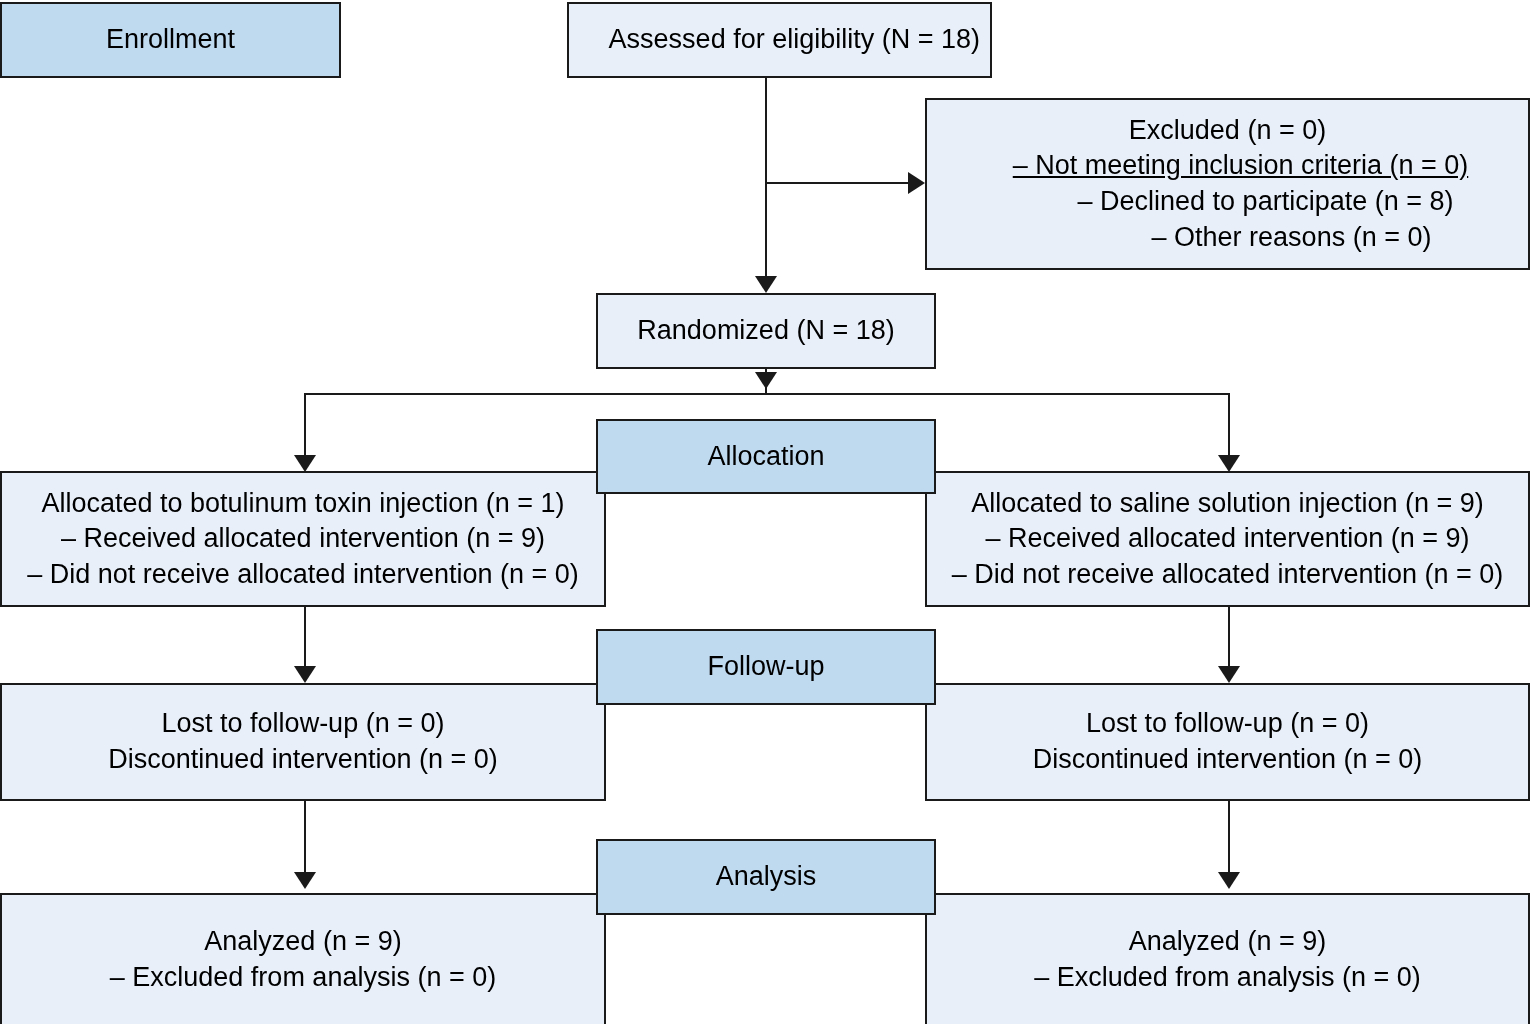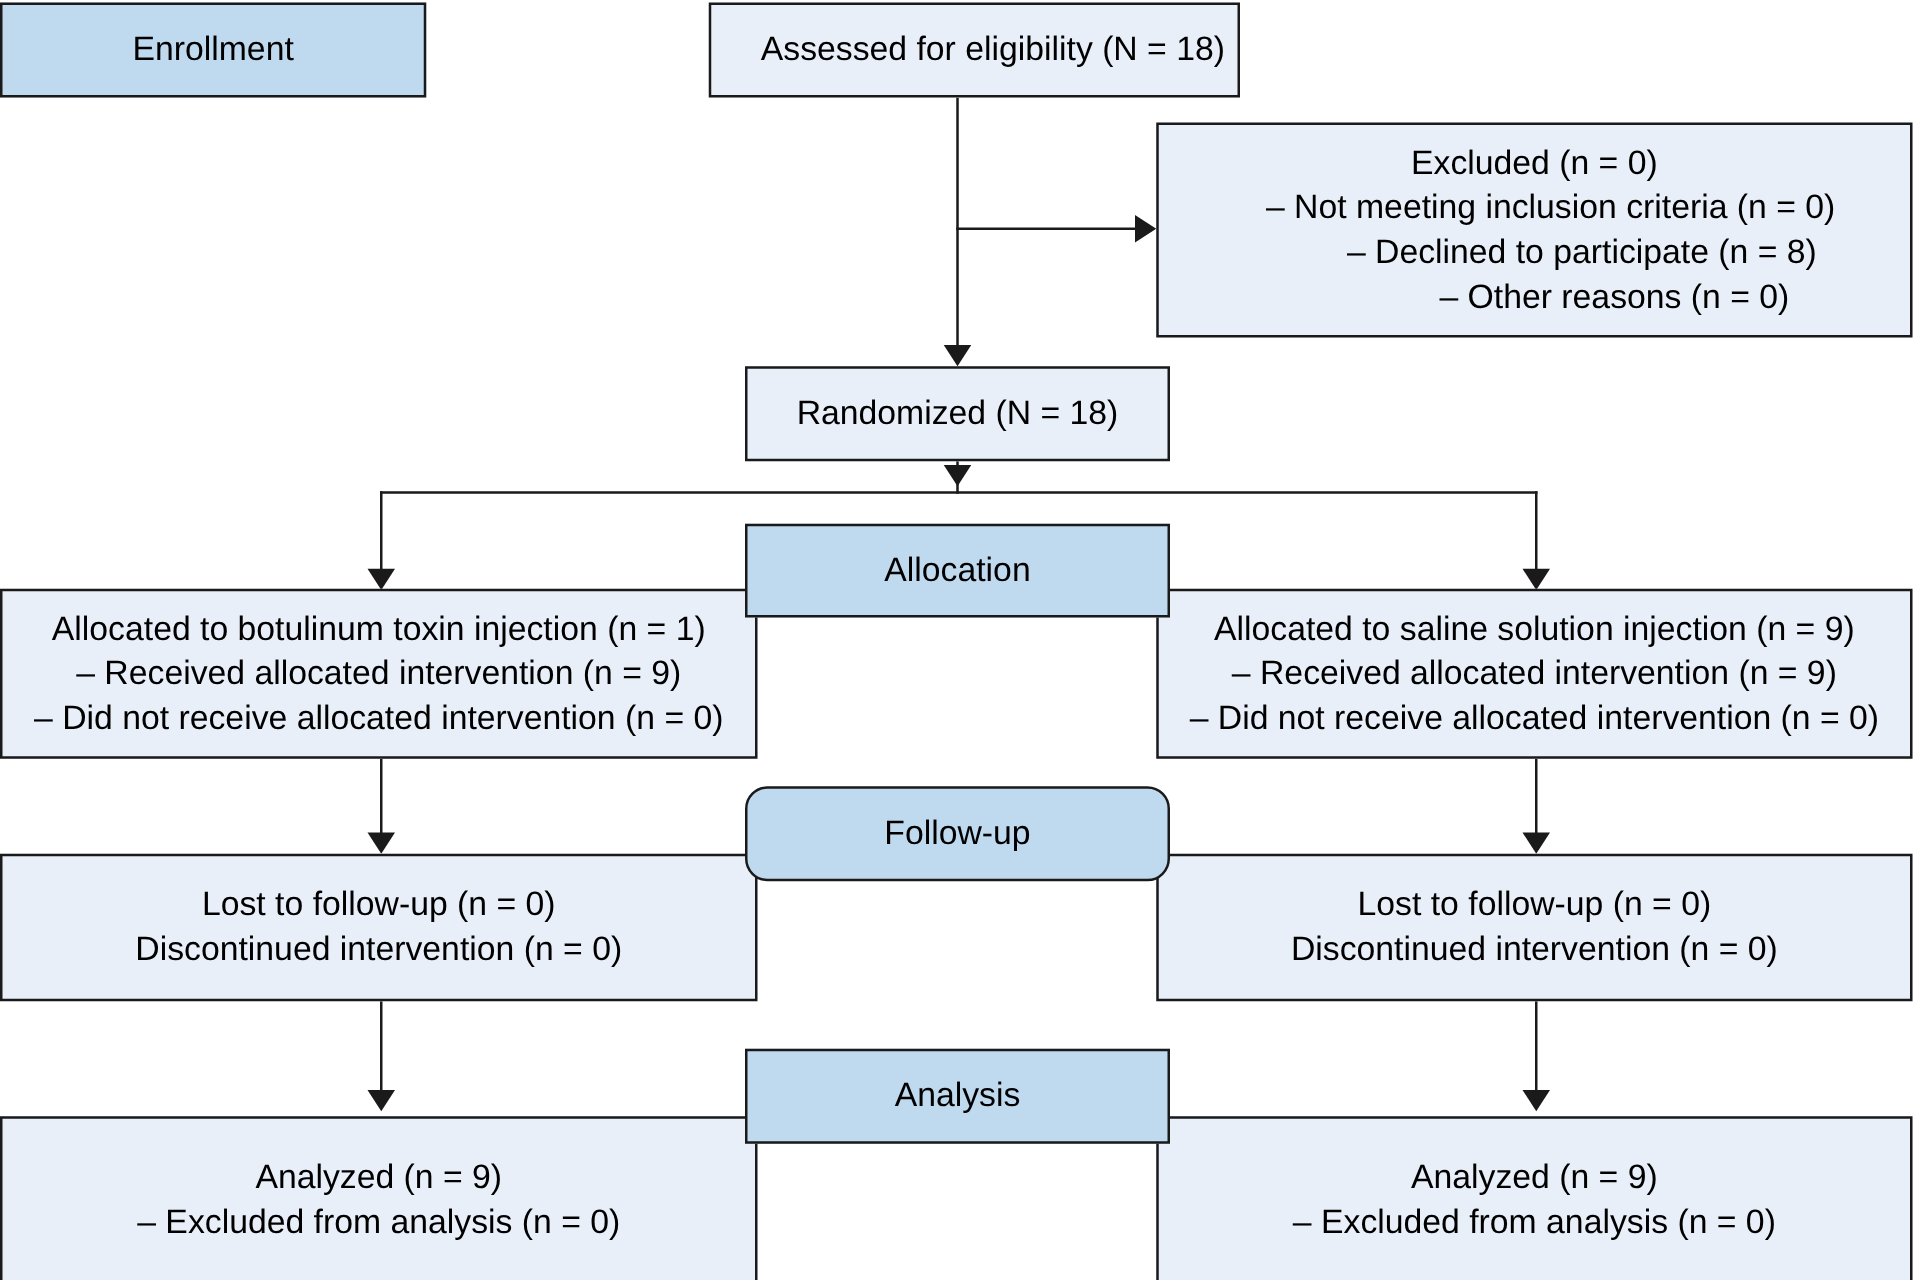--- a/index.html
+++ b/index.html
@@ -71,21 +71,21 @@
     position: absolute;
     width: 0;
     height: 0;
     border-top: 11px solid transparent;
     border-bottom: 11px solid transparent;
     border-left: 17px solid #1a1a1a;
     z-index: 3;
   }
 
   
-  .ind1 { padding-left: 26px; }
+  .ind1 { padding-left: 26px; text-decoration: underline; }
   .ind2 { padding-left: 76px; }
   .ind3 { padding-left: 128px; }
 </style>
 </head>
 <body>
 
 <div id="diagram">
 
   <div class="box stage" style="left:0px; top:2px; width:341px; height:76px;">
     <div class="lines">
@@ -151,21 +151,21 @@
       <div>– Did not receive allocated intervention (n = 0)</div>
     </div>
   </div>
 
   <div class="vline" style="left:304px; top:607px; height:62px;"></div>
   <div class="arrow-down" style="left:294px; top:666px;"></div>
 
   <div class="vline" style="left:1228px; top:607px; height:62px;"></div>
   <div class="arrow-down" style="left:1218px; top:666px;"></div>
 
-  <div class="box stage" style="left:596px; top:629px; width:340px; height:76px;border-radius:18px;">
+  <div class="box stage" style="left:596px; top:629px; width:340px; height:76px;">
     <div class="lines">
       <div>Follow-up</div>
     </div>
   </div>
 
   <div class="box content" style="left:0px; top:683px; width:606px; height:118px;">
     <div class="lines">
       <div>Lost to follow-up (n = 0)</div>
       <div>Discontinued intervention (n = 0)</div>
     </div>

